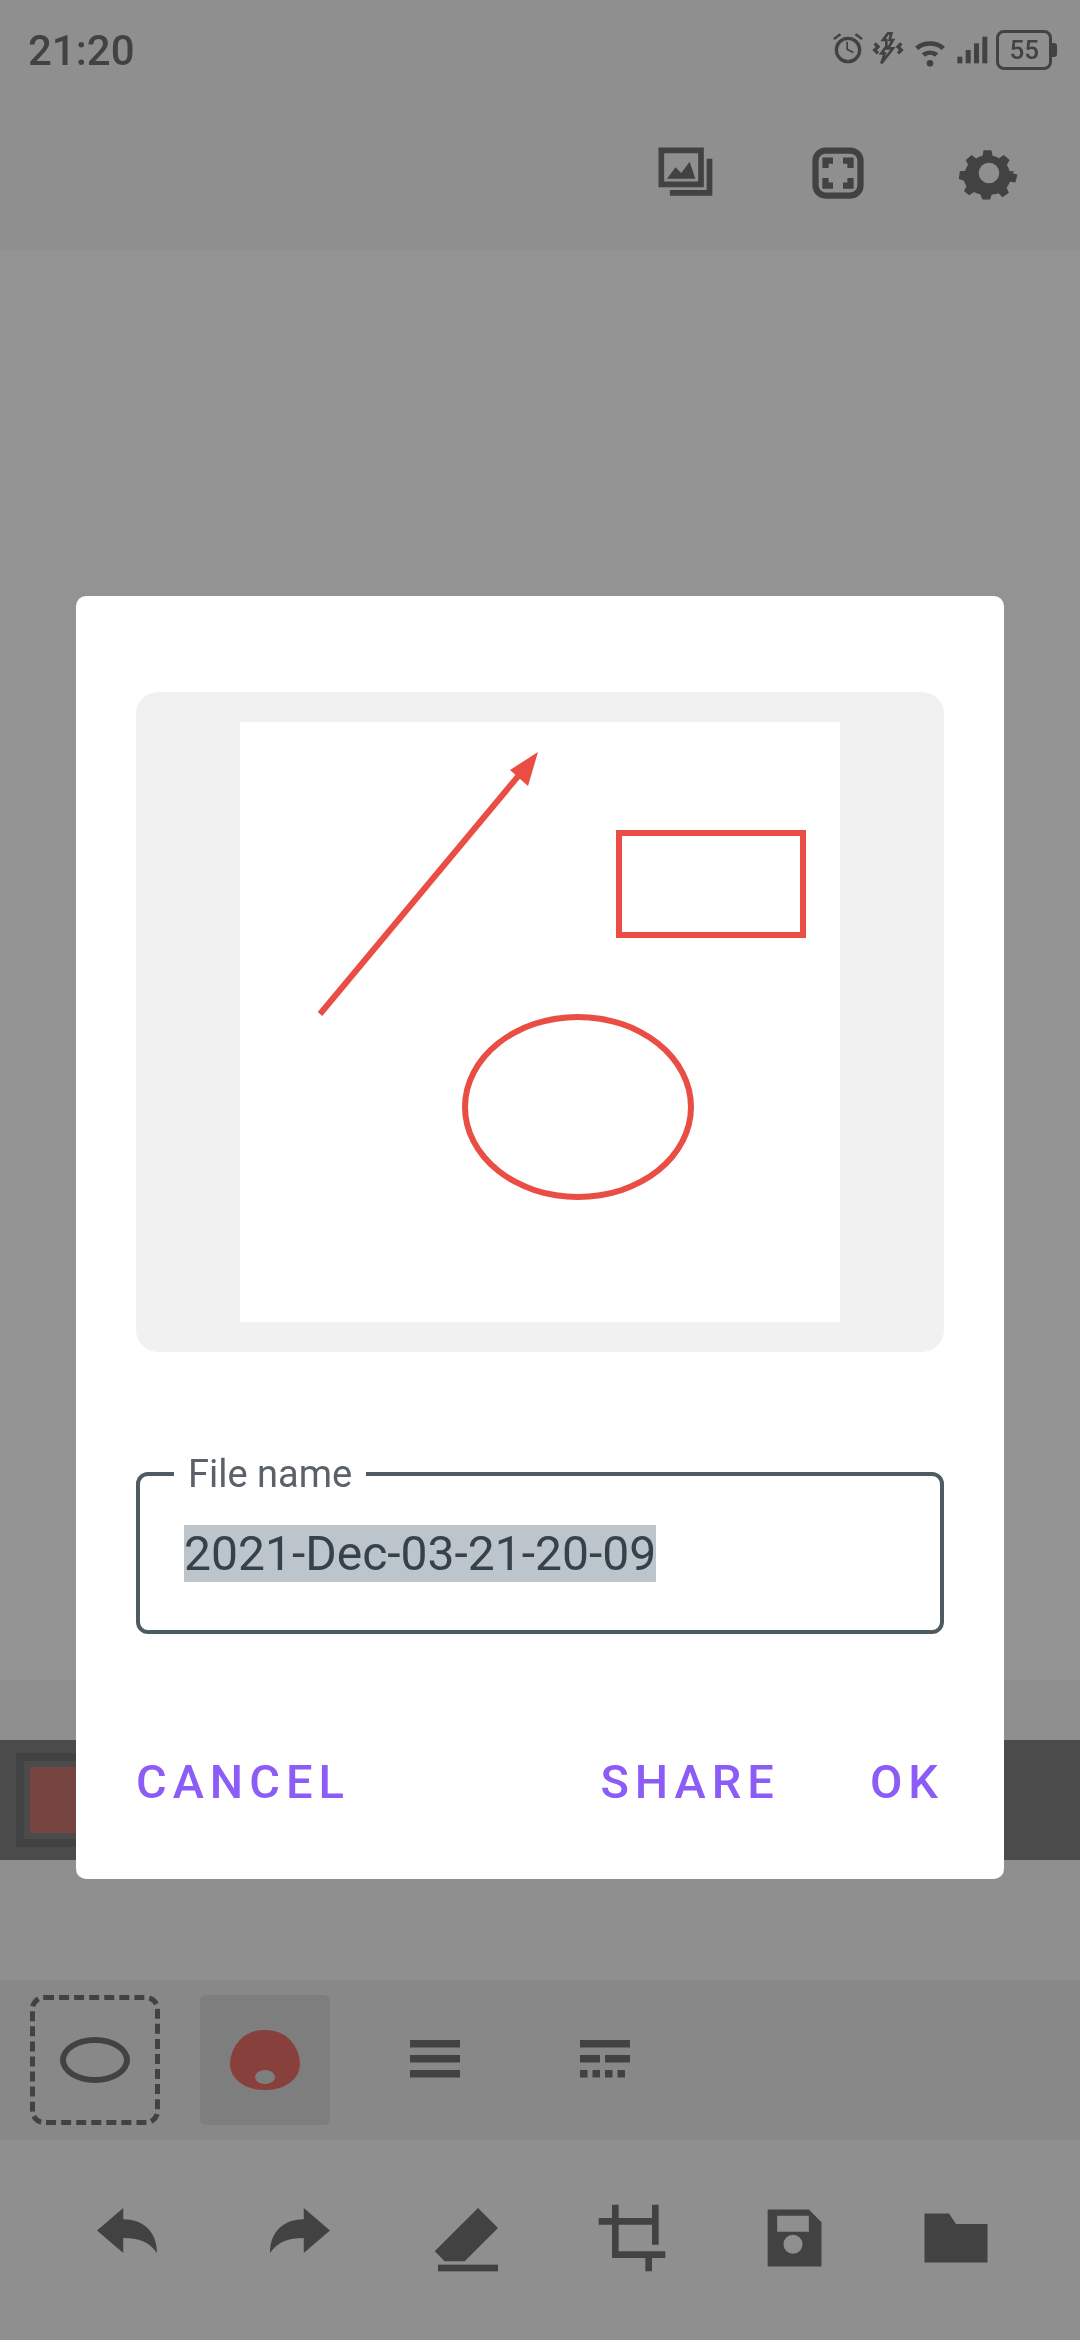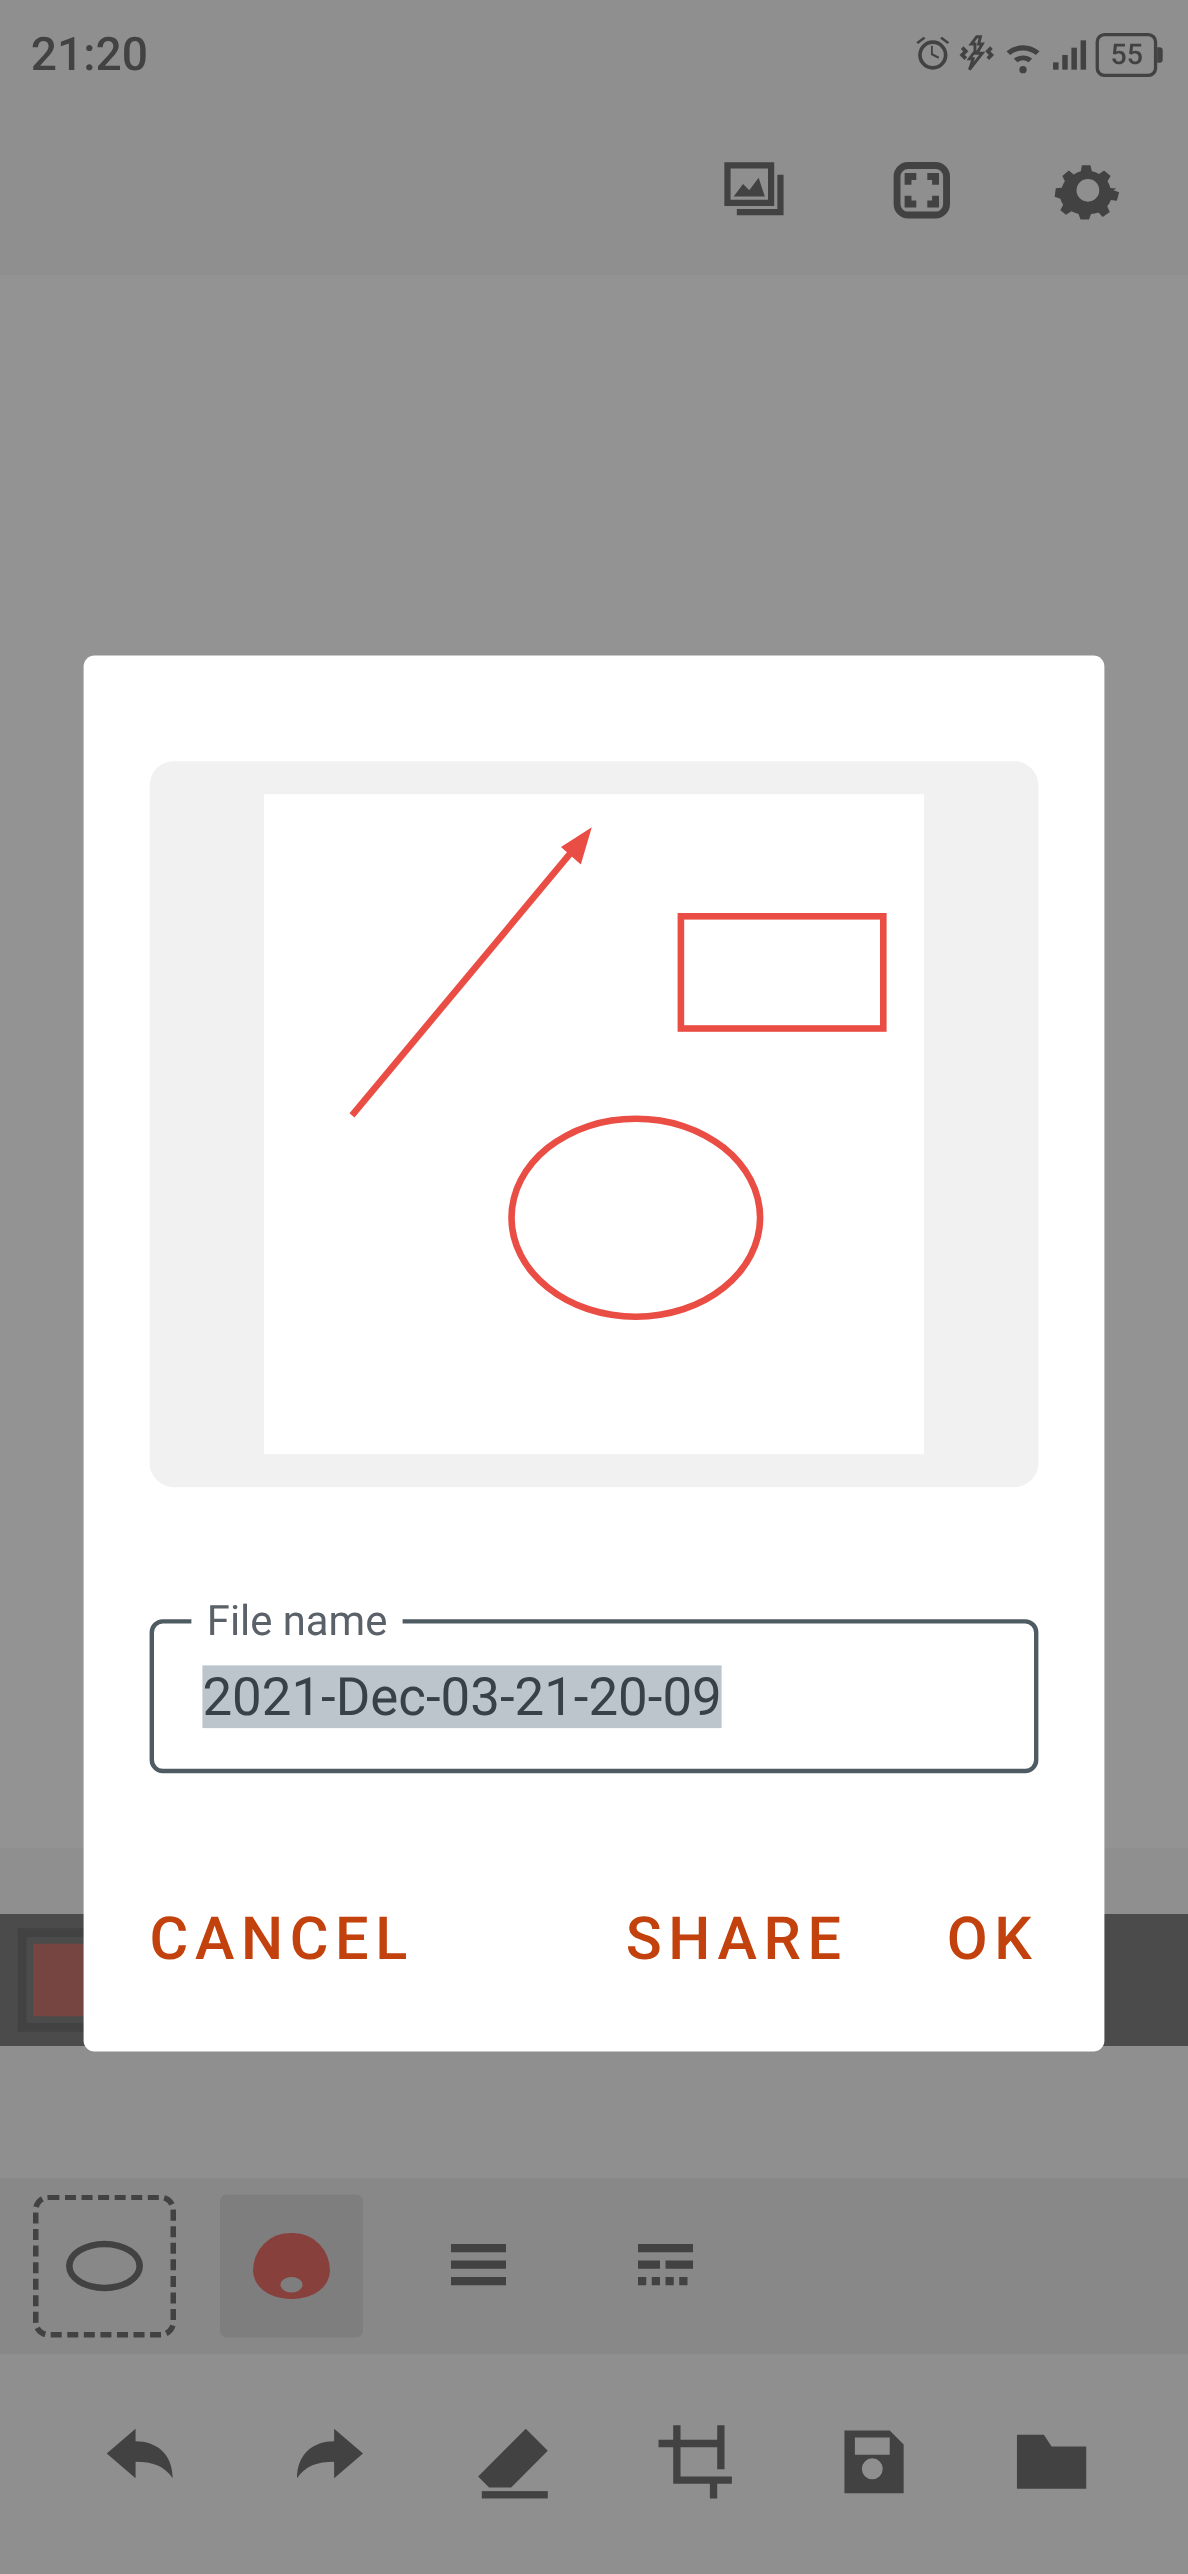--- a/index.html
+++ b/index.html
@@ -173,21 +173,21 @@
       left: 222px; top: 292px;
       width: 232px; height: 186px;
       border: 6px solid #e94d44;
       border-radius: 50%;
     }
     .input-wrap {
       margin-top: 120px;
       position: relative;
       border: 4px solid #4f5b62;
       border-radius: 12px;
-      height: 140px;
+      height: 162px;
       display: flex;
       align-items: center;
       padding: 0 44px;
     }
     .input-label {
       position: absolute;
       top: -24px;
       left: 34px;
       background: #fff;
       padding: 0 14px;
@@ -200,24 +200,24 @@
       border: none;
       outline: none;
       width: 100%;
       background: transparent;
     }
     .file-input .sel { background: #bcc5cc; margin-top: 12px; }
     .dialog-actions {
       margin-top: 100px;
       display: flex;
       align-items: center;
-      font-size: 54px;
+      font-size: 47px;
       font-weight: 500;
       letter-spacing: 6px;
-      color: #c2410c;
+      color: #8b5cf6;
       justify-content: space-between;
     }
     .dialog-actions .spacer { flex: 1; }
     .dialog-actions div { padding: 20px 0; }
     .dialog-actions .share { margin-right: 90px; margin-left: 36px; }
   </style>
 </head>
 <body>
 
 <div class="status-bar">

